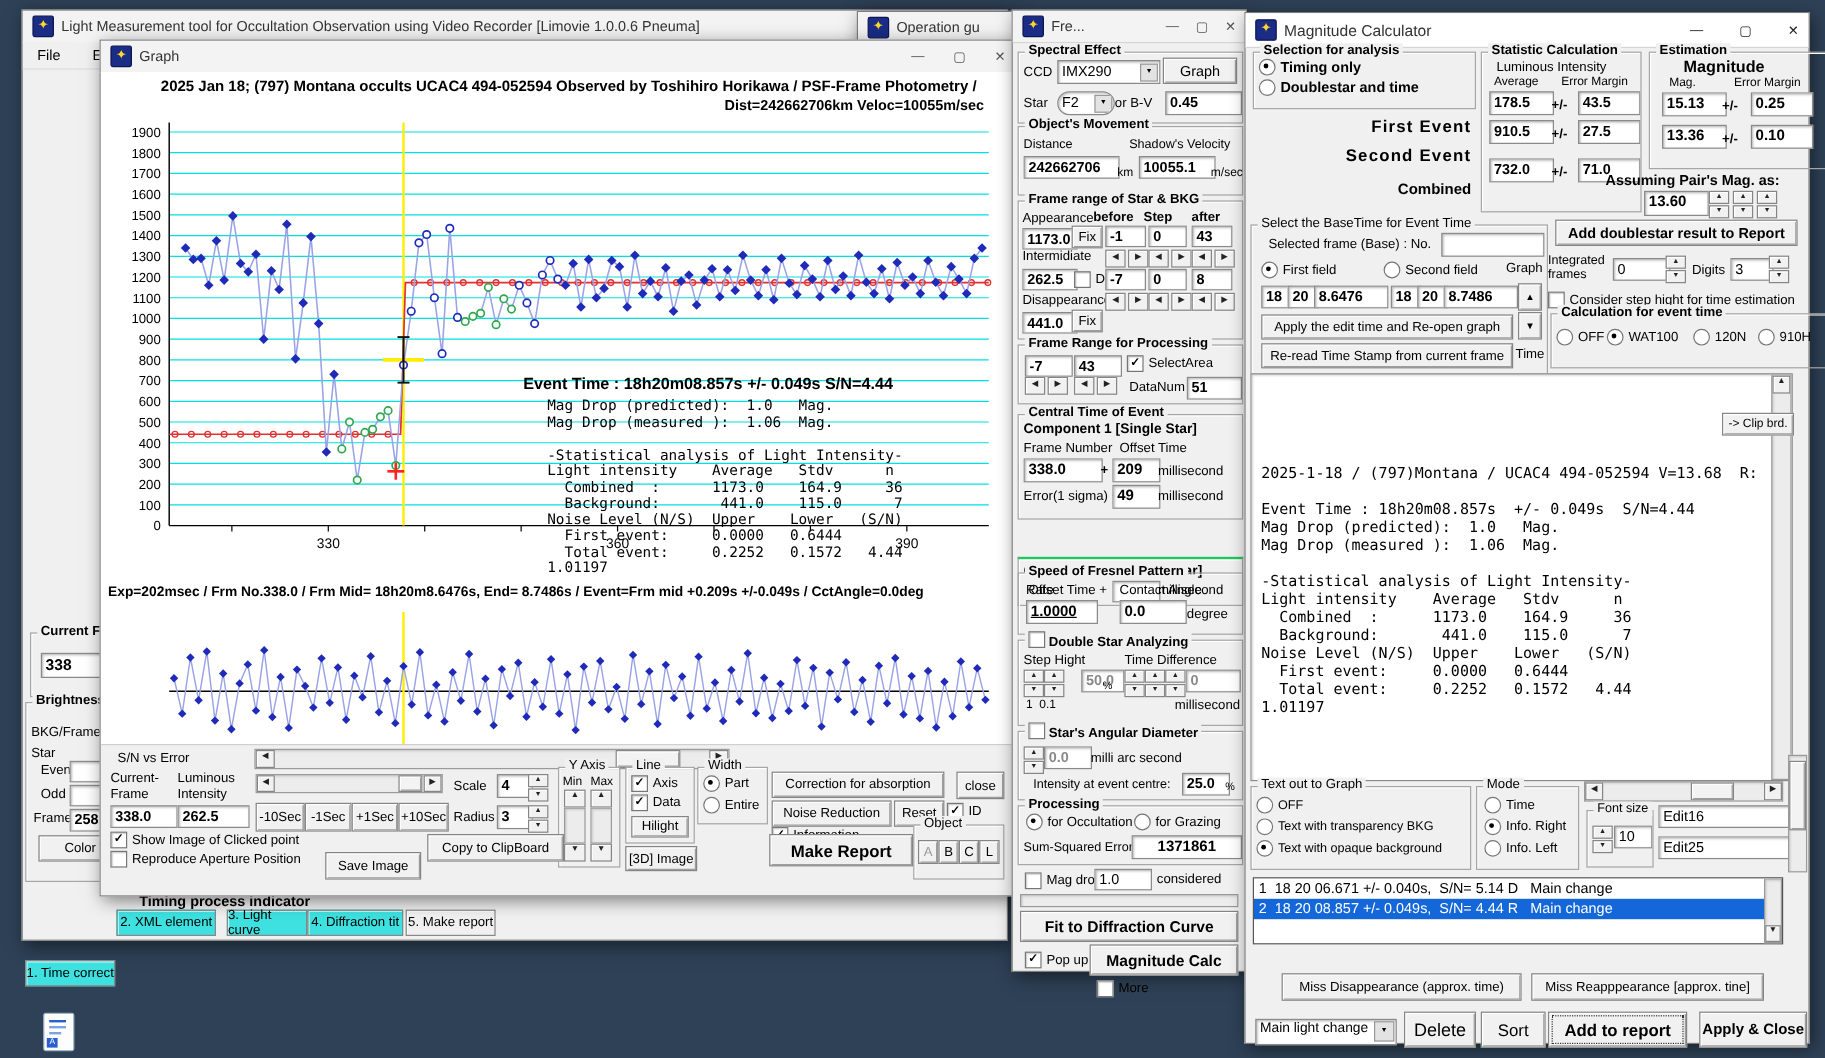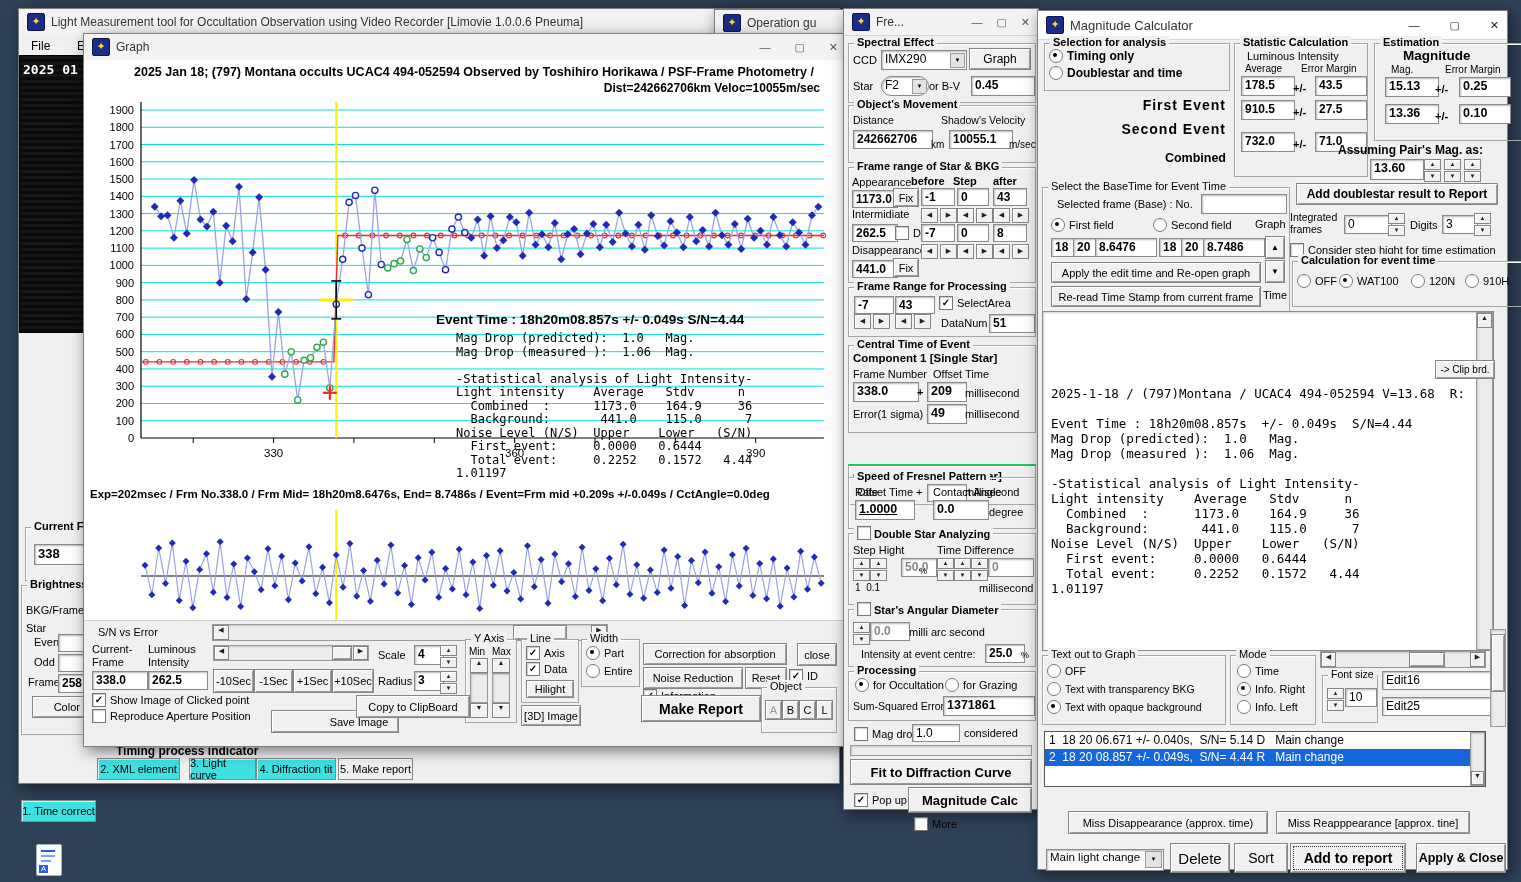--- a/index.html
+++ b/index.html
@@ -59,23 +59,20 @@
   </div>
 
   <div class="win" style="left:18px;top:8px;width:820px;height:774px;z-index:1;">
     <div class="tbar">
       <span class="appicon">✦</span>
       <span>Light Measurement tool for Occultation Observation using Video Recorder [Limovie 1.0.0.6 Pneuma]</span>
     </div>
     <div class="abs" style="left:0;top:26px;width:100%;height:22px;background:#f0f0f0;border-bottom:1px solid #ddd;">
       <span class="lbl" style="left:12px;top:4px;font-size:12px;">File</span>
       <span class="lbl" style="left:58px;top:4px;font-size:12px;">Edit</span>
-    </div>
-    <div class="abs" style="left:0;top:46px;width:67px;height:276px;background:repeating-linear-gradient(0deg,#0a0a0a 0 3px,#161616 3px 6px);border:1px solid #000;">
-      <span class="lbl" style="left:3px;top:6px;color:#fff;font-weight:bold;font-size:13px;font-family:'DejaVu Sans Mono',monospace;">2025 01</span>
     </div>
     <div class="grp" style="left:6px;top:518px;width:88px;height:52px;">
       <span class="lg">Current Fr</span>
       <div class="fld" style="left:8px;top:16px;width:66px;height:17px;font-size:13px;">338</div>
     </div>
     <div class="grp" style="left:2px;top:576px;width:94px;height:148px;">
       <span class="lg">Brightness</span>
       <span class="lbl" style="left:4px;top:18px;">BKG/Frame</span>
       <span class="lbl" style="left:4px;top:36px;">Star</span>
       <span class="lbl" style="left:12px;top:50px;">Even</span>
@@ -537,21 +534,21 @@
       </div>
       <div class="btn b" style="left:557px;top:74px;width:118px;height:25px;font-size:14px;background:#f0f0f0;">Make Report</div>
       <span class="cb" style="left:8px;top:72px;">
           <span class="bx"><span>✓</span></span>
           <span>Show Image of Clicked point</span>
         </span>
       <span class="cb" style="left:8px;top:88px;">
           <span class="bx"></span>
           <span>Reproduce Aperture Position</span>
         </span>
-      <div class="btn" style="left:187px;top:89px;width:78px;height:21px;padding-left:48px;">Save Image</div>
+      <div class="btn" style="left:187px;top:89px;width:78px;height:21px;">Save Image</div>
       <div class="btn" style="left:272px;top:74px;width:112px;height:21px;">Copy to ClipBoard</div>
       <div class="btn" style="left:437px;top:84px;width:58px;height:19px;">[3D] Image</div>
     </div>
   </div>
 
   <div class="win" style="left:843px;top:8px;width:194px;height:800px;z-index:4;">
     <div class="tbar">
       <span class="appicon">✦</span>
       <span>Fre...</span>
       <span class="winbtns" style="gap:14px;">
@@ -720,21 +717,21 @@
         <span class="lg">Processing</span>
         <span class="rd" style="left:6px;top:6px;">
             <span class="cir on"></span>
             <span>for Occultation</span>
           </span>
         <span class="rd" style="left:96px;top:6px;">
             <span class="cir"></span>
             <span>for Grazing</span>
           </span>
         <span class="lbl" style="left:4px;top:28px;font-size:10.5px;">Sum-Squared Error</span>
-        <div class="fld" style="left:94px;top:24px;width:84px;height:16px;font-size:12.5px;">1371861</div>
+        <div class="fld" style="left:94px;top:24px;width:84px;height:16px;font-size:12.5px;text-align:center;">1371861</div>
       </div>
       <span class="cb" style="left:10px;top:692px;">
           <span class="bx"></span>
           <span>Mag drop</span>
         </span>
       <div class="fld fldn" style="left:68px;top:689px;width:40px;height:14px;">1.0</div>
       <span class="lbl" style="left:120px;top:692px;">considered</span>
       <div class="track" style="left:6px;top:710px;width:180px;height:9px;"></div>
       <div class="btn b" style="left:6px;top:724px;width:180px;height:24px;font-size:13px;">Fit to Diffraction Curve</div>
       <span class="cb" style="left:10px;top:758px;">
@@ -891,21 +888,21 @@
 Light intensity    Average   Stdv      n
   Combined  :      1173.0    164.9     36
   Background:       441.0    115.0      7
 Noise Level (N/S)  Upper    Lower   (S/N)
   First event:     0.0000   0.6444
   Total event:     0.2252   0.1572   4.44
 1.01197</pre>
         <div class="track" style="right:0;top:0;width:15px;height:336px;">
           <div class="aend abs" style="left:0;top:0;width:13px;height:13px;">▲</div>
         </div>
-        <div class="btn" style="left:392px;top:48px;width:58px;height:17px;font-size:10px;">-&gt; Clip brd.</div>
+        <div class="btn" style="left:392px;top:32px;width:58px;height:17px;font-size:10px;">-&gt; Clip brd.</div>
       </div>
       <div class="grp" style="left:4px;top:616px;width:182px;height:68px;">
         <span class="lg lgn">Text out to Graph</span>
         <span class="rd" style="left:4px;top:8px;font-size:10.5px;">
             <span class="cir"></span>
             <span>OFF</span>
           </span>
         <span class="rd" style="left:4px;top:26px;font-size:10.5px;">
             <span class="cir"></span>
             <span>Text with transparency BKG</span>

